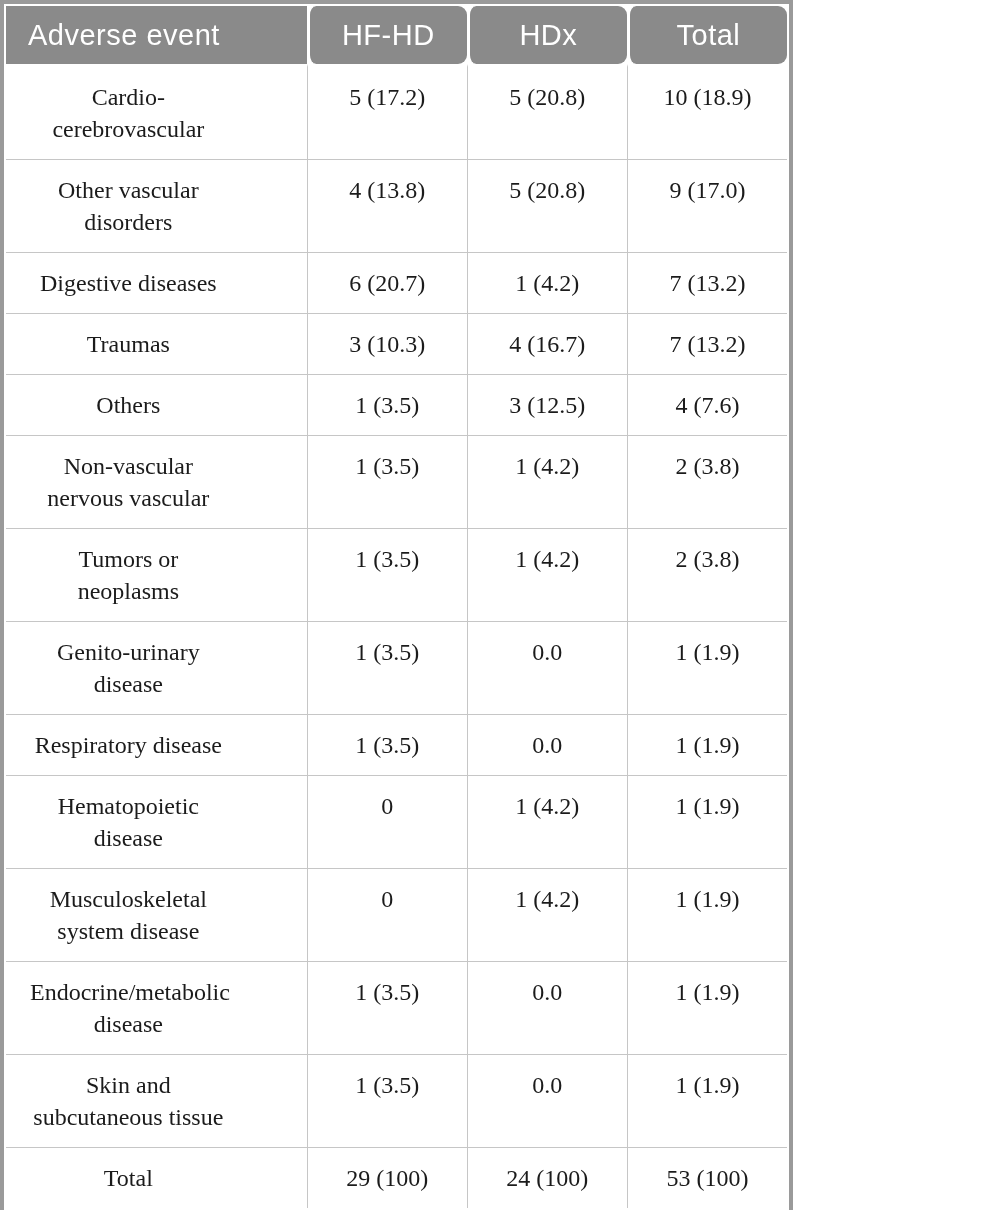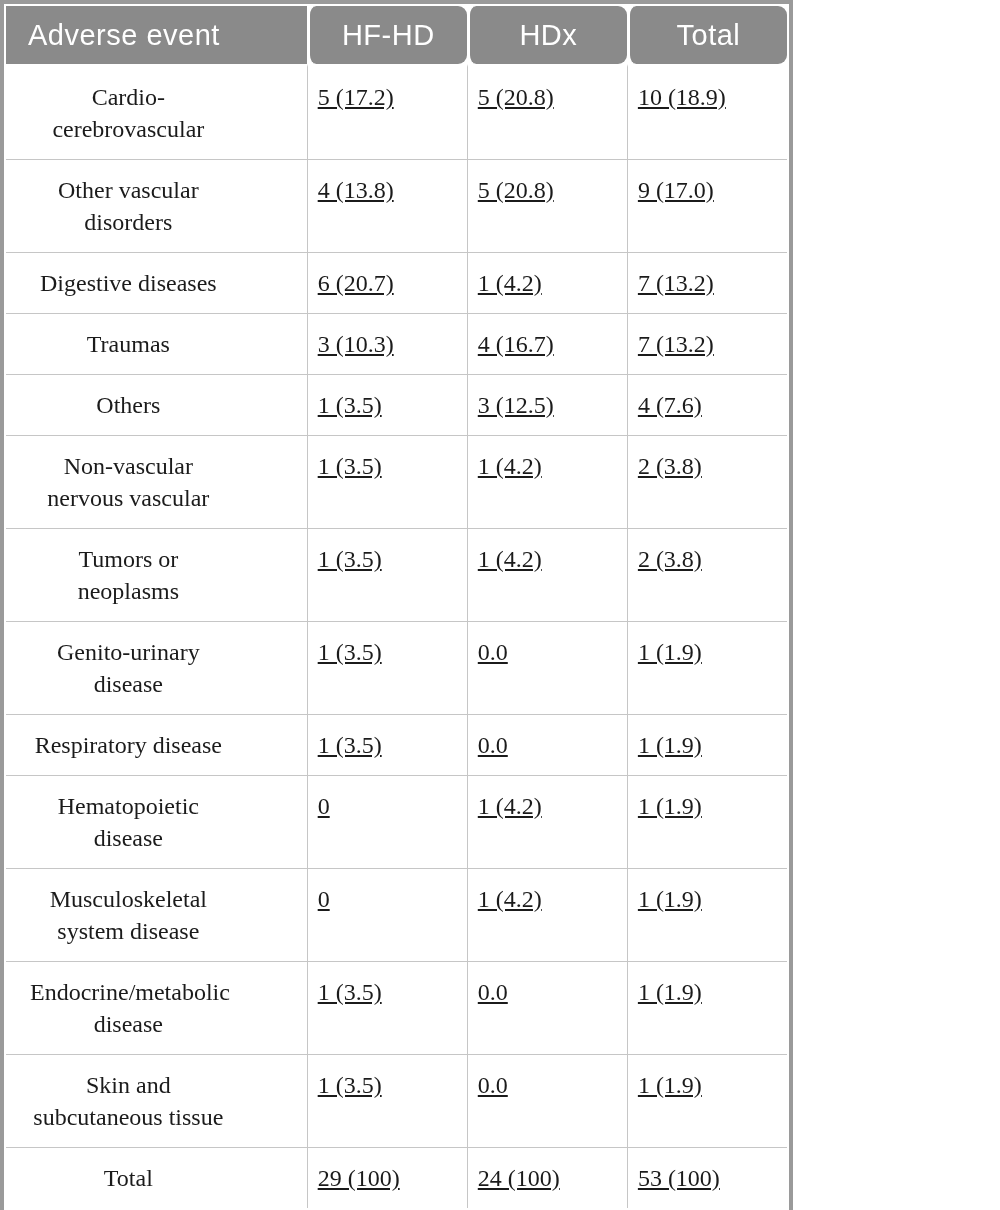--- a/index.html
+++ b/index.html
@@ -59,22 +59,22 @@
   }
   tbody tr:first-child td {
     border-top: 3px solid #ffffff;
   }
   tbody td.label-col {
     text-align: center;
     padding-left: 24px;
     padding-right: 80px;
   }
   tbody td.num-col {
+    text-align: center;
     border-left: 1px solid #c6c6c6;
-    text-decoration: underline;
   }
 </style>
 </head>
 <body>
 
 <div class="table-frame">
   <table class="adverse-table">
     <colgroup>
       <col style="width:38.5%">
       <col style="width:20.5%">

